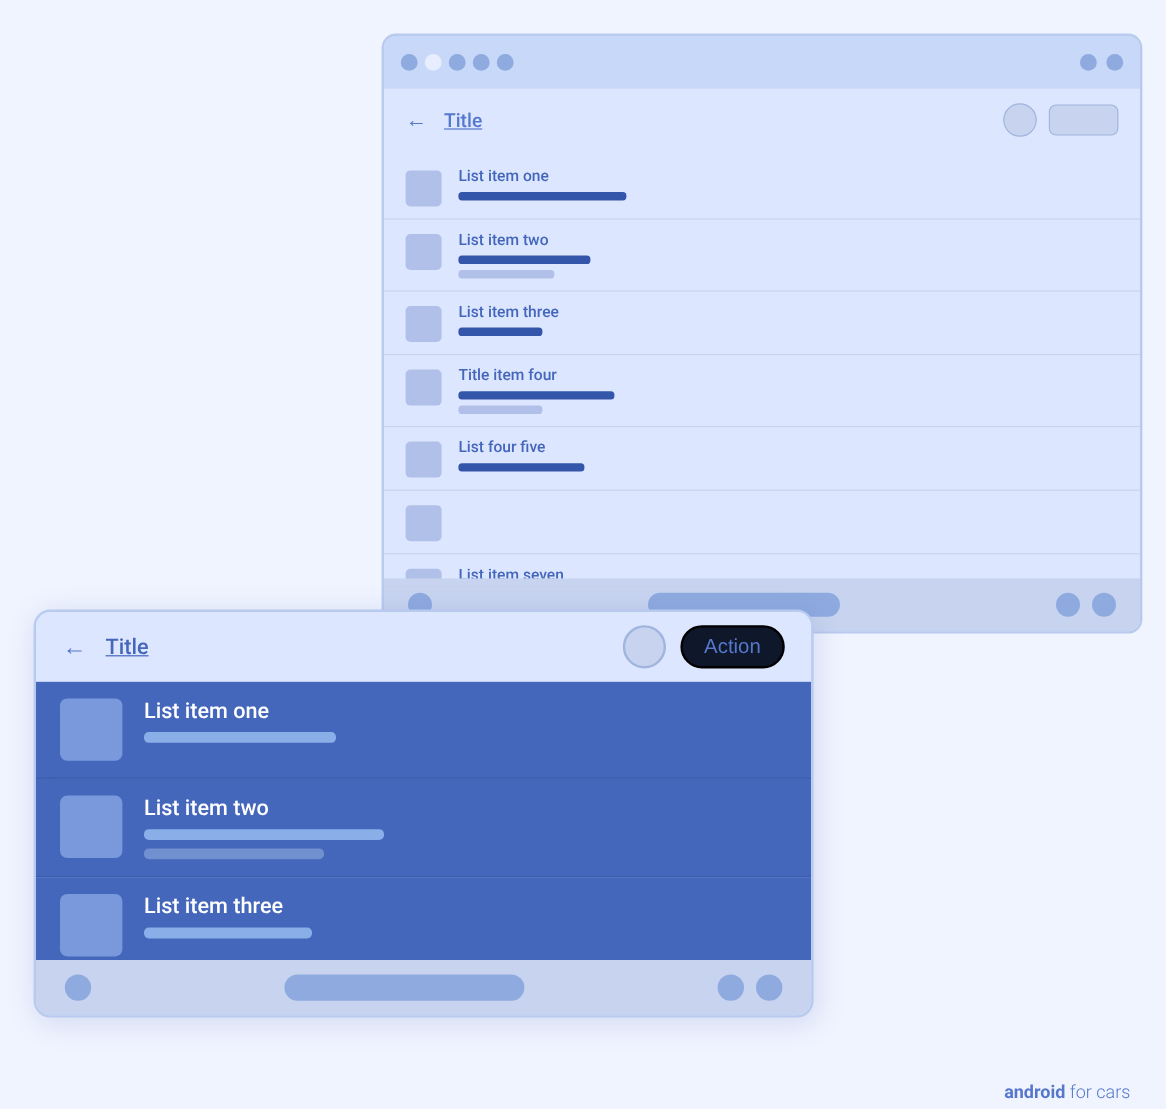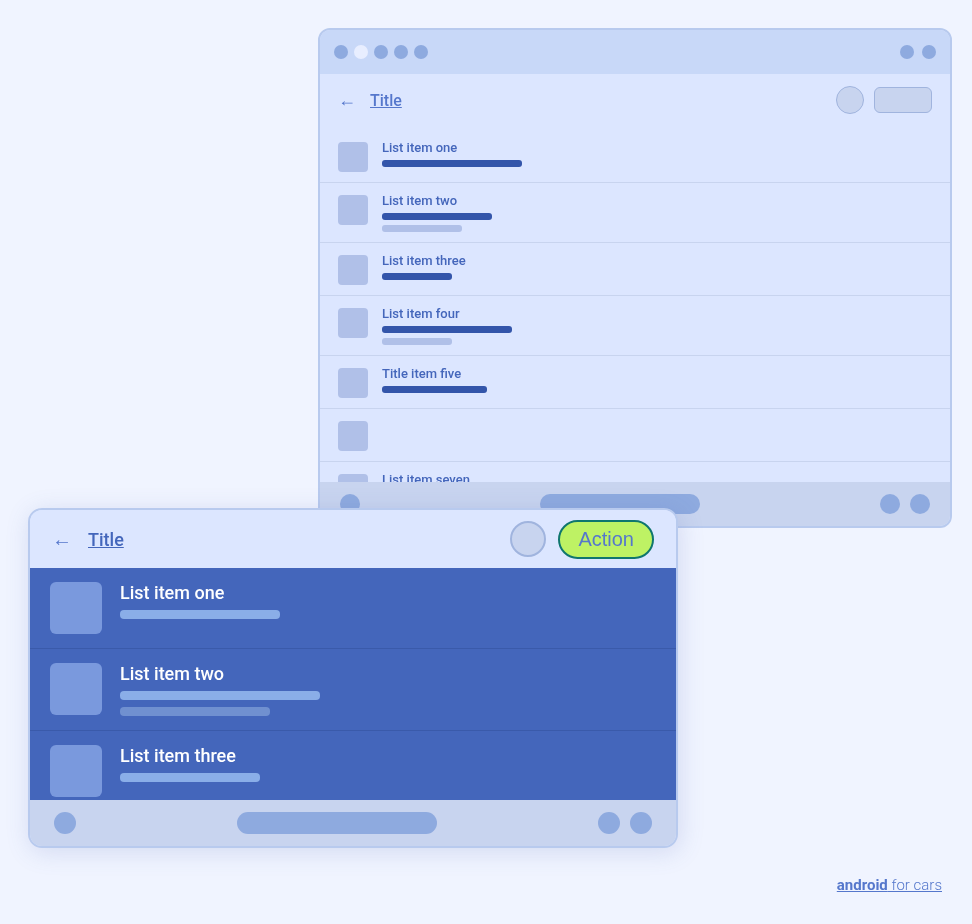--- a/index.html
+++ b/index.html
@@ -140,26 +140,26 @@
       font-weight: 500;
       flex: 1;
     }
     .window-front .app-bar .icon-btn {
       width: 36px; height: 36px;
       border-radius: 50%;
       background: #c8d4ef;
       border: 2px solid #a0b4de;
     }
     .window-front .app-bar .action-btn-front {
-      background: #bef264;
+      background: #0f172a;
       border-radius: 20px;
-      border: 2px solid #0f766e;
+      border: 2px solid #000000;
       padding: 6px 18px;
       color: #5577cc;
-      font-size: 20px;
+      font-size: 17px;
       font-weight: 500;
     }
     .front-list-area {
       padding: 0;
       overflow: hidden;
     }
     .front-list-item {
       display: flex;
       align-items: flex-start;
       padding: 14px 20px;
@@ -246,25 +246,24 @@
       justify-content: space-between;
       padding: 0 24px;
     }
     .bottom-dot-front { width: 22px; height: 22px; border-radius: 50%; background: #8eaadf; }
     .bottom-pill-front { width: 200px; height: 22px; border-radius: 11px; background: #8eaadf; }
     .bottom-right-front { display: flex; gap: 10px; }
 
     
     .brand-text {
       position: absolute;
-      bottom: 30px;
+      bottom: 5px;
       right: 30px;
       color: #5577cc;
       font-size: 15px;
-      text-decoration: underline;
     }
     .brand-text span { font-weight: 700; }
     .brand-text em { font-style: normal; font-weight: 300; }
   </style>
 </head>
 <body>
 
 <div class="window-back">
 
   <div class="title-bar">
@@ -306,29 +305,29 @@
     <div class="list-item-back">
       <div class="list-thumb"></div>
       <div class="list-text-col">
         <span class="list-label">List item three</span>
         <div class="bar" style="width:70px"></div>
       </div>
     </div>
     <div class="list-item-back">
       <div class="list-thumb"></div>
       <div class="list-text-col">
-        <span class="list-label">List item four</span>
+        <span class="list-label">Title item four</span>
         <div class="bar" style="width:130px"></div>
         <div class="bar-light" style="width:70px"></div>
       </div>
     </div>
     <div class="list-item-back">
       <div class="list-thumb"></div>
       <div class="list-text-col">
-        <span class="list-label">Title item five</span>
+        <span class="list-label">List four five</span>
         <div class="bar" style="width:105px"></div>
       </div>
     </div>
     <div class="list-item-back">
       <div class="list-thumb"></div>
     </div>
     <div class="list-item-back">
       <div class="list-thumb"></div>
       <div class="list-text-col">
         <span class="list-label">List item seven</span>

